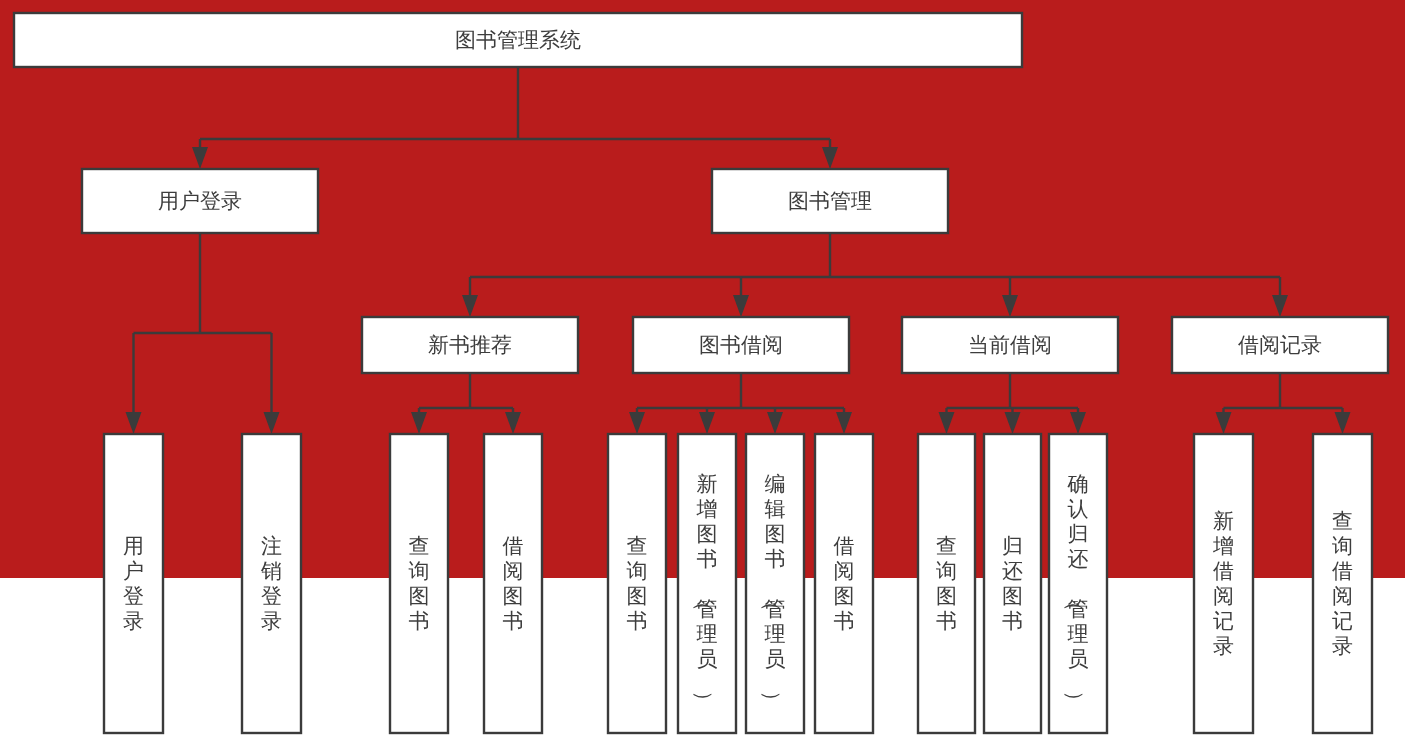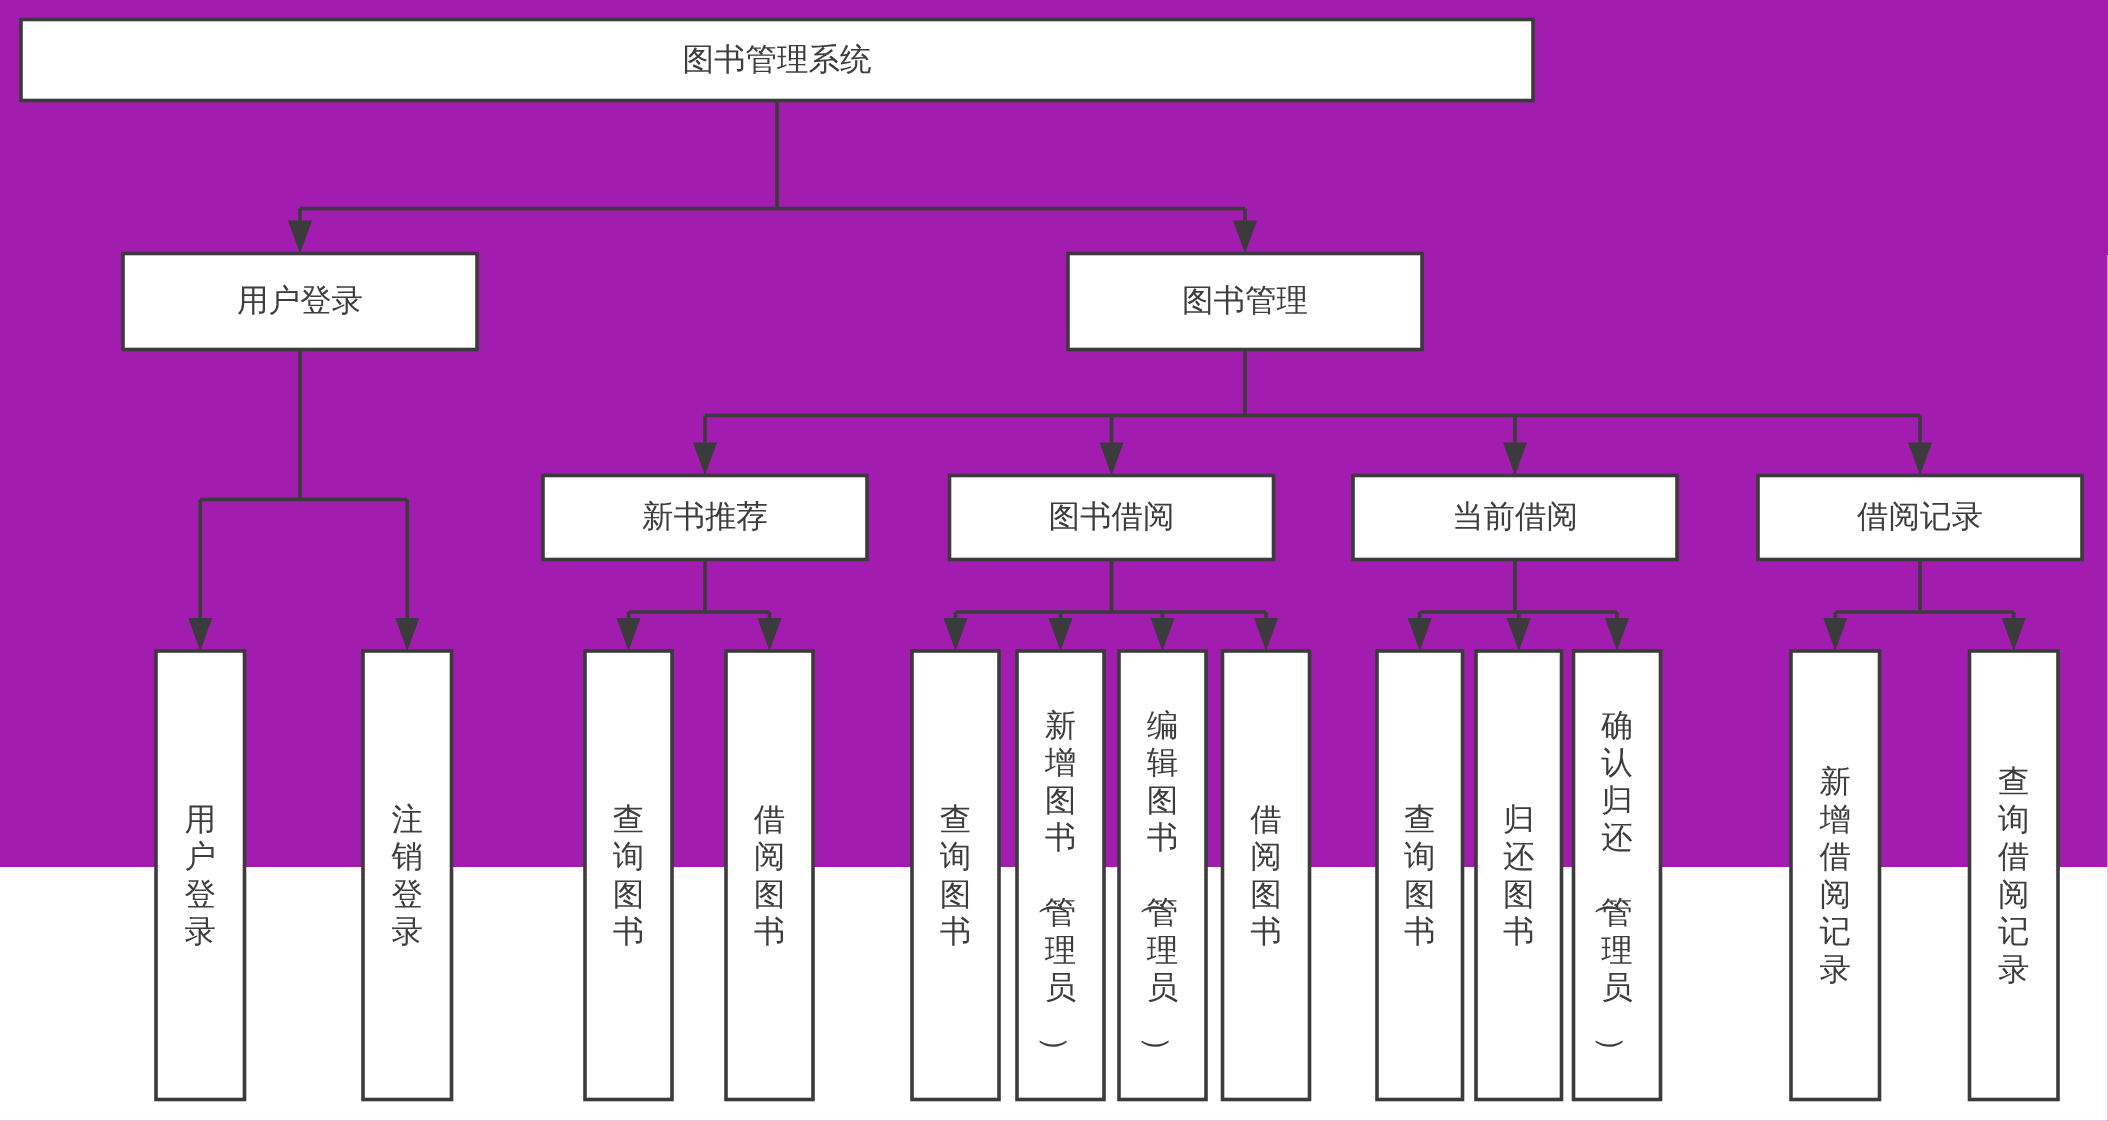--- a/index.html
+++ b/index.html
@@ -10,21 +10,21 @@
   body {
     width: 1405px;
     height: 747px;
     font-family: "Liberation Sans", "DejaVu Sans", sans-serif;
     overflow: hidden;
   }
   #diagram-root {
     position: relative;
     width: 1405px;
     height: 578px;
-    background: #a21caf;
+    background: #b91c1c;
   }
   svg.diagram-canvas {
     position: absolute;
     left: 0;
     top: 0;
     width: 1405px;
     height: 747px;
     display: block;
   }
   .node-box {

